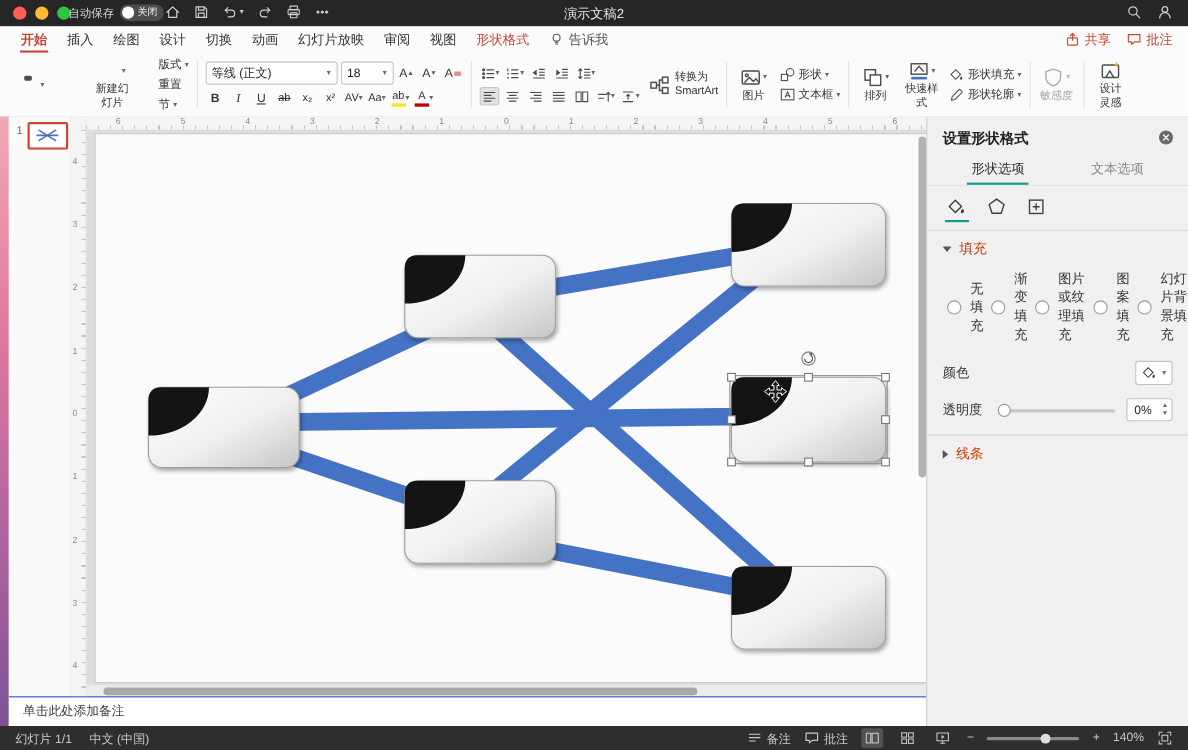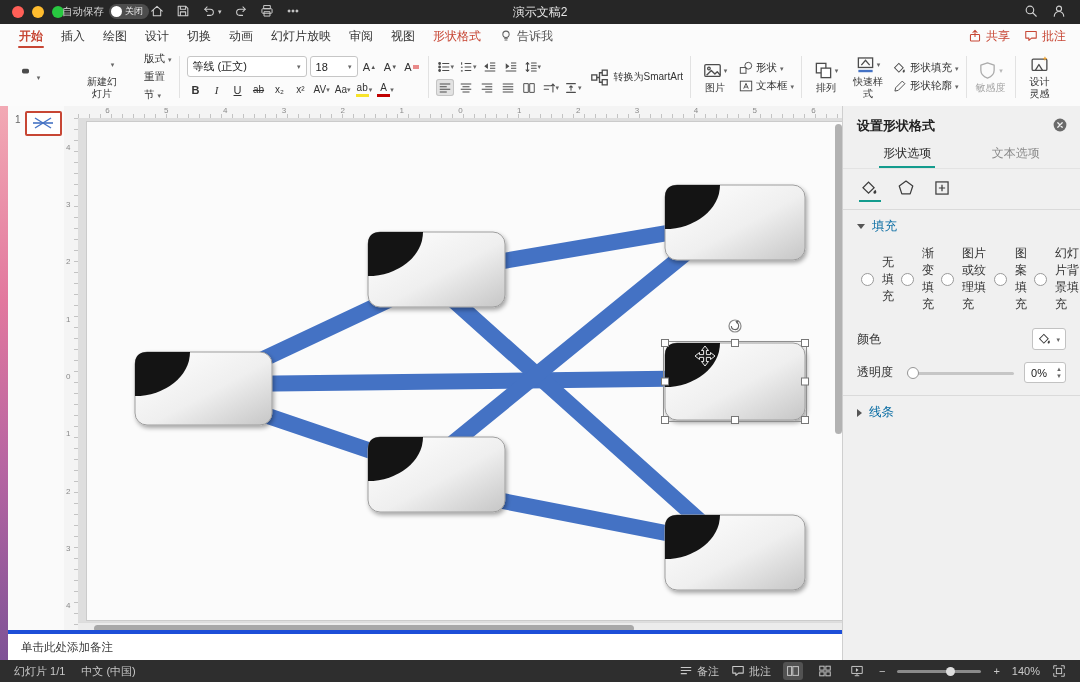--- a/index.html
+++ b/index.html
@@ -76,36 +76,36 @@
   #vruler{position:absolute;left:0;top:12px;bottom:0;width:14px;background:#f4f4f4;border-right:1px solid #d8d8d8}
   #vruler .tickbg{position:absolute;inset:0;background:repeating-linear-gradient(180deg,#c3c3c3 0 1px,transparent 1px 11px);
                   background-size:4px 100%;background-position:100% 0;background-repeat:no-repeat}
   #vruler span{position:absolute;left:2px;font-size:8px;color:#8a8a8a;transform:translateY(-50%)}
   #canvas{position:absolute;left:14px;top:12px;right:0;bottom:0;background:#dedede;overflow:hidden}
   #slide{position:absolute;left:9px;top:4px;right:0;height:498px;background:#fbfbfb;box-shadow:0 0 0 1px #cbcbcb}
   #diagram{width:100%;height:100%;display:block}
   #hscroll-track{position:absolute;left:0;right:0;bottom:0;height:11px;background:#ececec;border-top:1px solid #dcdcdc}
   #hscroll-thumb{position:absolute;left:16px;bottom:2px;width:540px;height:7px;background:#a8a8a8;border-radius:4px}
   #vscroll-thumb{position:absolute;right:1px;top:6px;width:7px;height:310px;background:#b2b2b2;border-radius:4px}
-  #notesbar{position:absolute;left:8px;right:237px;bottom:0;height:26px;background:#fff;border-top:4px solid #1d4ed8;
+  #notesbar{position:absolute;left:8px;right:237px;bottom:0;height:26px;background:#fff;border-top:1px solid #1d4ed8;
             font-size:11.5px;color:#3c3c3c;line-height:26px;padding-left:13px}
   
   #pane{position:absolute;right:0;top:0;width:237px;bottom:0;background:#f0f0f0;border-left:1px solid #cfcfcf;overflow:hidden}
   .pane-head{display:flex;align-items:flex-start;justify-content:space-between;padding:11px 12px 7px 14px}
   .pane-title{font-size:13px;font-weight:bold;color:#222}
   .pane-tabs{display:flex;justify-content:space-around;align-items:flex-end;height:26px;padding:0 10px}
   .ptab{font-size:12px;color:#8a8a8a;padding:0 4px 6px 4px;position:relative}
   .ptab.active{color:#2b2b2b}
   .ptab.active::after{content:"";position:absolute;left:0;right:0;bottom:0;height:2px;background:#149C8E}
   .pane-icons{display:flex;gap:18px;padding:10px 0 7px 18px;border-top:1px solid #e3e3e3}
   .pane-ic{position:relative;padding-bottom:5px}
   .pane-ic .ic{width:18px;height:18px}
   .pane-ic.active::after{content:"";position:absolute;left:-2px;right:-2px;bottom:0;height:2px;background:#149C8E}
   .pane-sep{height:1px;background:#dadada;margin:0}
-  .sec-head{display:flex;align-items:center;gap:7px;padding:8px 14px;font-size:12.5px;color:#0369a1}
+  .sec-head{display:flex;align-items:center;gap:7px;padding:8px 14px;font-size:12.5px;color:#c2410c}
   .chev-down{width:0;height:0;border-left:4px solid transparent;border-right:4px solid transparent;border-top:5px solid #555}
   .chev-right{width:0;height:0;border-top:4px solid transparent;border-bottom:4px solid transparent;border-left:5px solid #555}
   #fill-options{padding:2px 0 6px 18px;display:flex;flex-direction:row;gap:7px}
   .radio-row{display:flex;align-items:center;gap:8px}
   .radio{width:13px;height:13px;border-radius:50%;border:1.5px solid #9a9a9a;background:#fff;box-sizing:border-box;
          display:flex;align-items:center;justify-content:center;flex-shrink:0}
   .radio.sel{border-color:#C74634}
   .radio.sel::after{content:"";width:6px;height:6px;border-radius:50%;background:#C74634}
   .radio-label{font-size:12px;color:#333}
   .prow{display:flex;align-items:center;justify-content:space-between;padding:9px 14px 0 14px}
@@ -497,21 +497,21 @@
       </div>
       <div class="sbtn" style="flex-direction:row;gap:5px">
         <svg class="ic20" viewBox="0 0 16 16">
             <g stroke="#4c4c4c" fill="none" stroke-width="1.1">
               <rect x="1.5" y="5.8" width="4.2" height="4.4"></rect>
               <rect x="10.3" y="1.8" width="4.2" height="4.4"></rect>
               <rect x="10.3" y="9.8" width="4.2" height="4.4"></rect>
               <path d="M5.7 8h2.3M8 8V4h2.3M8 8v4h2.3"></path>
             </g>
           </svg>
-        <span style="display:flex;flex-direction:row;line-height:1.2;font-size:10px;color:#333">
+        <span style="display:flex;flex-direction:column;line-height:1.2;font-size:10px;color:#333">
           <span>转换为</span>
           <span>SmartArt</span>
         </span>
       </div>
     </div>
 
     <div class="rdiv"></div>
 
     <div class="rgroup">
       <div class="bigbtn">

